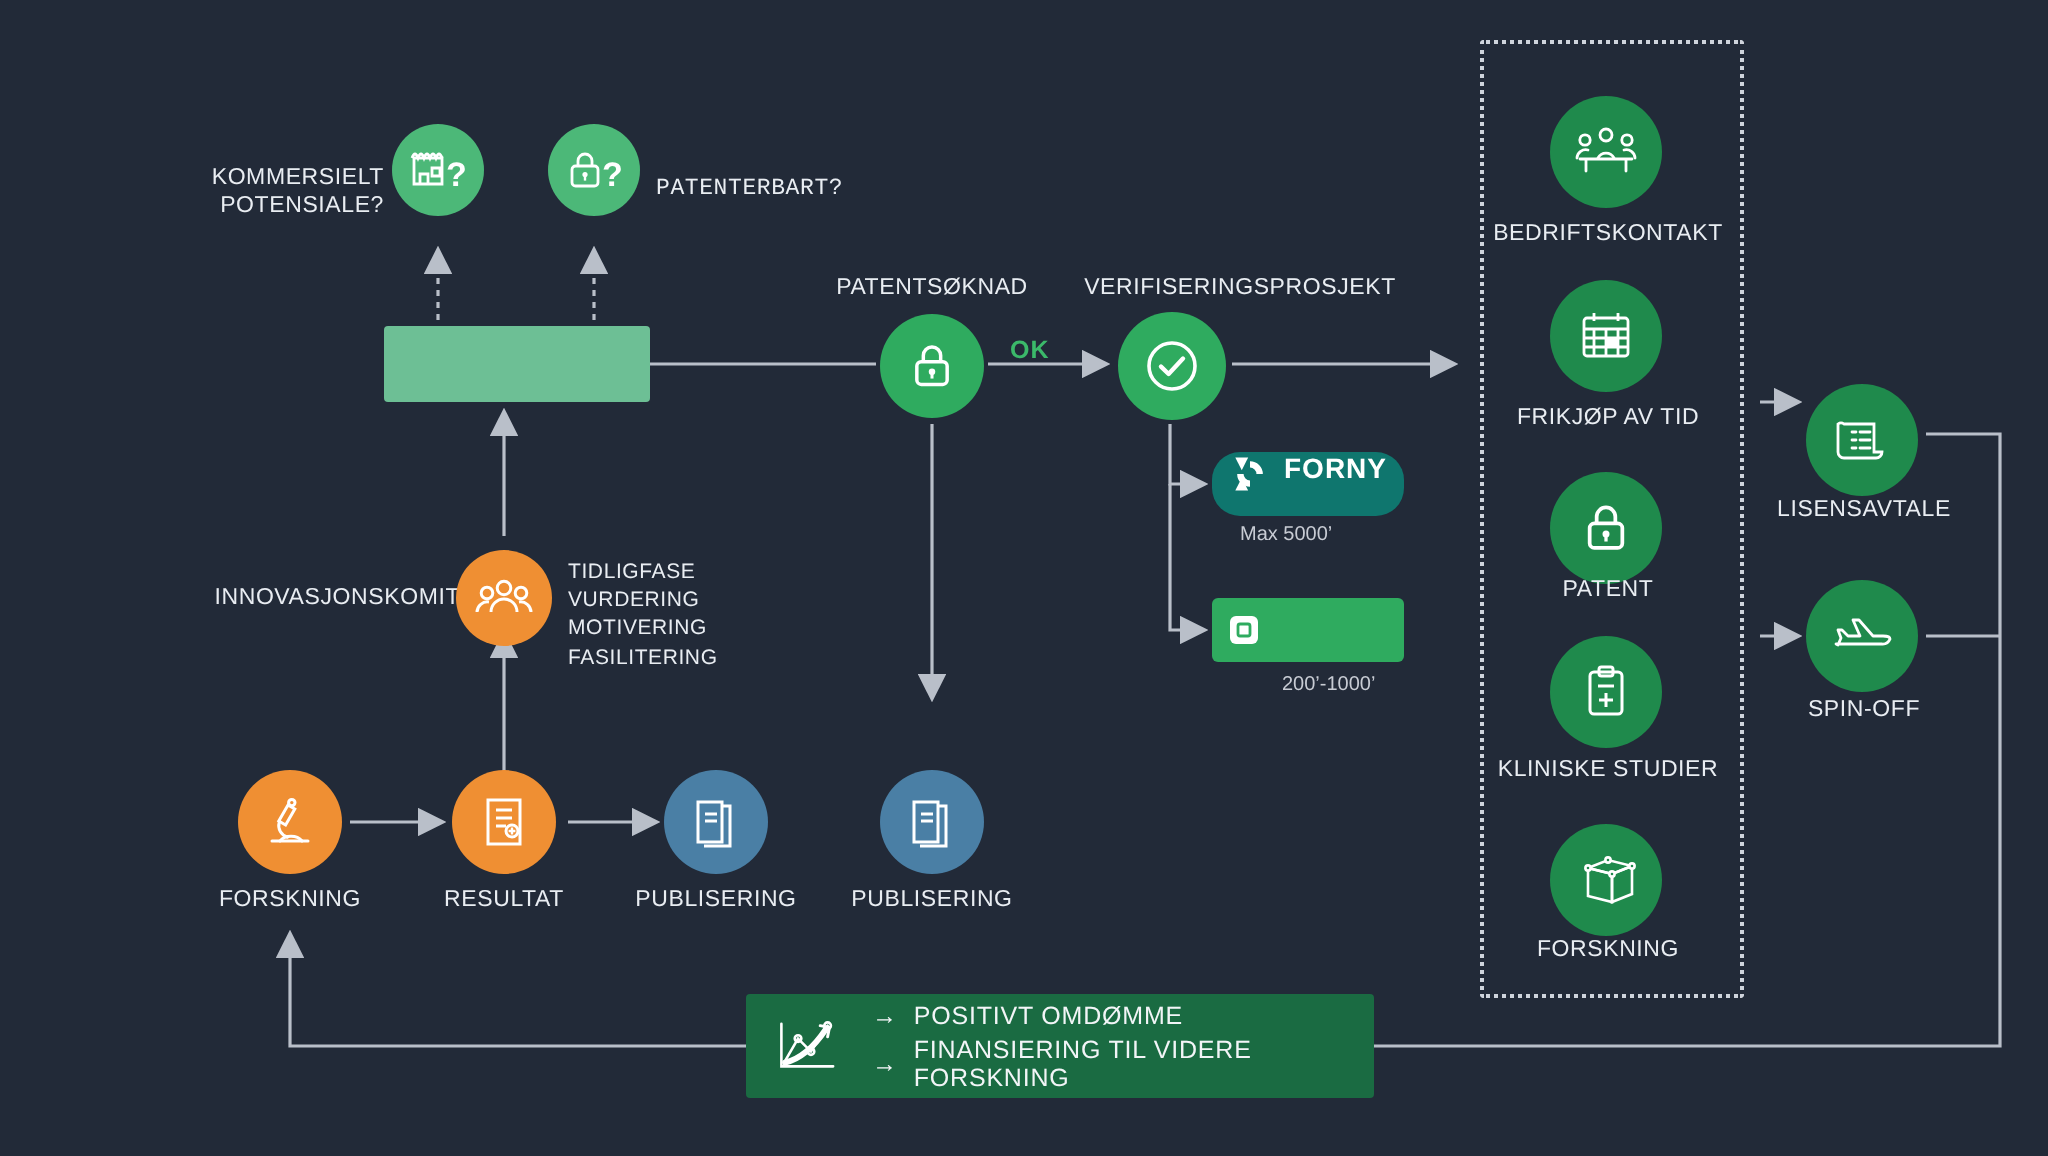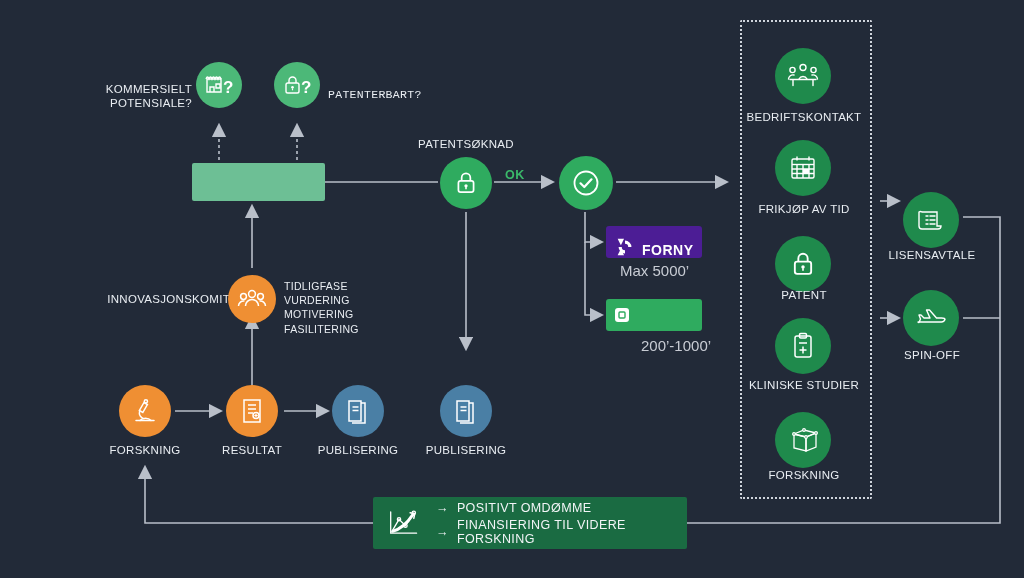--- a/index.html
+++ b/index.html
@@ -32,40 +32,40 @@
     color: #e9edf2;
     text-align: center;
     white-space: nowrap;
     line-height: 1.25;
   }
   .lbl.multi { white-space: normal; }
   .lbl.left { text-align: right; }
   .lbl.lft { text-align: left; }
   .cap {
     position: absolute;
-    font-size: 15px;
+    font-size: 10px;
     color: #c8ccd4;
     white-space: nowrap;
   }
   svg.icn { display:block; }
   .greenbar {
     position: absolute;
     background: #6dbf95;
     border-radius: 2px;
   }
   .dotbox {
     position: absolute;
     border: 2px dotted #cfd4dc;
     border-radius: 2px;
   }
   .fornybox {
     position:absolute;
-    background: #4c1d95;
-    border-radius: 3px;
-    display:flex; align-items:flex-end;
+    background: #0f766e;
+    border-radius: 14px;
+    display:flex; align-items:flex-start;
     padding-left: 8px;
     gap: 6px;
   }
   .fornytext {
     color:#fff; font-weight:bold; font-size:14px; letter-spacing:.5px;
   }
   .smallbox {
     position:absolute;
     background:#2fab5f;
     border-radius:3px;
@@ -173,20 +173,21 @@
         <rect x="5" y="10" width="14" height="10.5" rx="2"></rect>
         <path d="M8,10 V7.2 a4,4 0 0 1 8,0 V10"></path>
       </g>
       <circle cx="12" cy="14.6" r="1.5" fill="#fff"></circle>
       <path d="M12,15.6 v2.2" stroke="#fff" stroke-width="1.4"></path>
     </svg>
   </div>
 
   <div class="okmark" style="left:505px;top:168px;">OK</div>
 
+  <div class="lbl" style="left:530px;top:137px;width:180px;">VERIFISERINGSPROSJEKT</div>
   <div class="circ" style="left:559px;top:156px;width:54px;height:54px;background:#2fab5f;">
     <svg class="icn" width="32" height="32" viewBox="0 0 32 32">
       <circle cx="16" cy="16" r="11.5" fill="none" stroke="#fff" stroke-width="1.8"></circle>
       <path d="M10.5,16.3 L14.3,20 L21.5,12.3" fill="none" stroke="#fff" stroke-width="2.2" stroke-linecap="round" stroke-linejoin="round"></path>
     </svg>
   </div>
 
   <div class="fornybox" style="left:606px;top:226px;width:88px;height:32px;">
     <svg class="icn" width="22" height="22" viewBox="0 0 24 24">
       <g fill="#fff">

